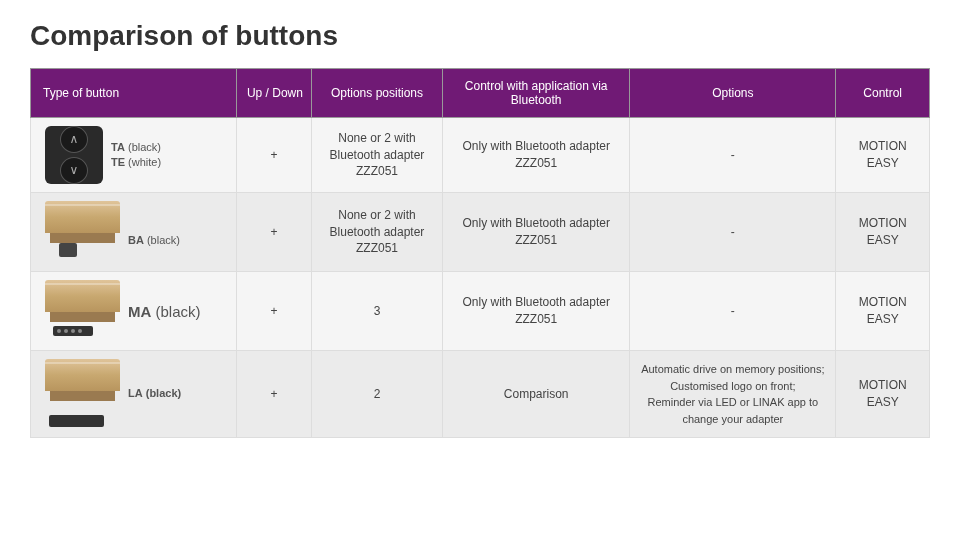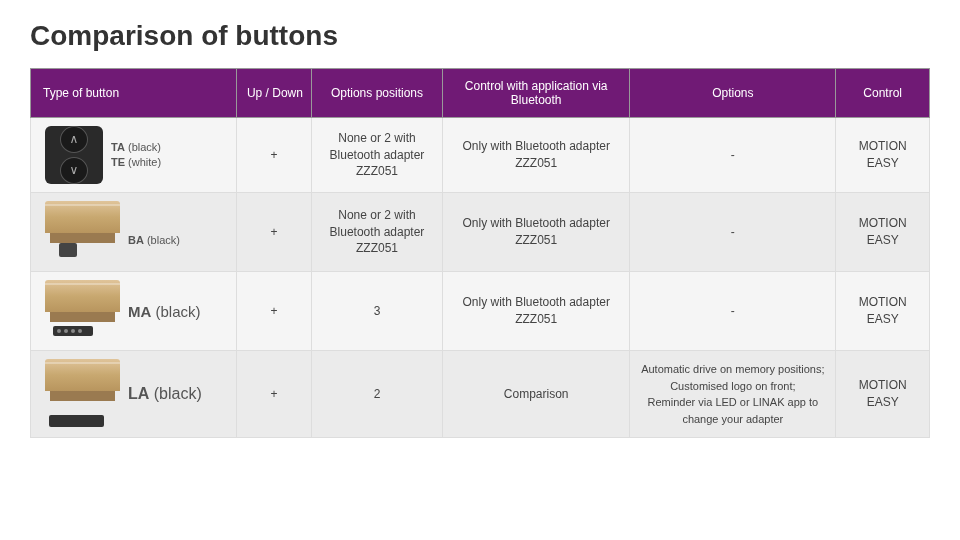--- a/index.html
+++ b/index.html
@@ -246,21 +246,21 @@
     </tr>
 
     <tr>
       <td class="row-image-cell">
         <div class="type-cell-inner">
           <div class="desk-wrap" style="height:70px;">
             <div class="desk-top"></div>
             <div class="desk-underside"></div>
             <div class="btn-la-bar"></div>
           </div>
-          <span style="font-size:16px;color:#555;"><strong>LA</strong> (black)</span>
+          <span style="font-size:11px;color:#555;font-weight:bold;"><strong>LA</strong> (black)</span>
         </div>
       </td>
       <td>+</td>
       <td>2</td>
       <td>Comparison</td>
       <td class="options-cell" style="text-align:center;">
         <span>Automatic drive on memory positions;</span><br>
         <span>Customised logo on front;</span><br>
         <span>Reminder via LED or LINAK app to change your adapter</span>
       </td>

